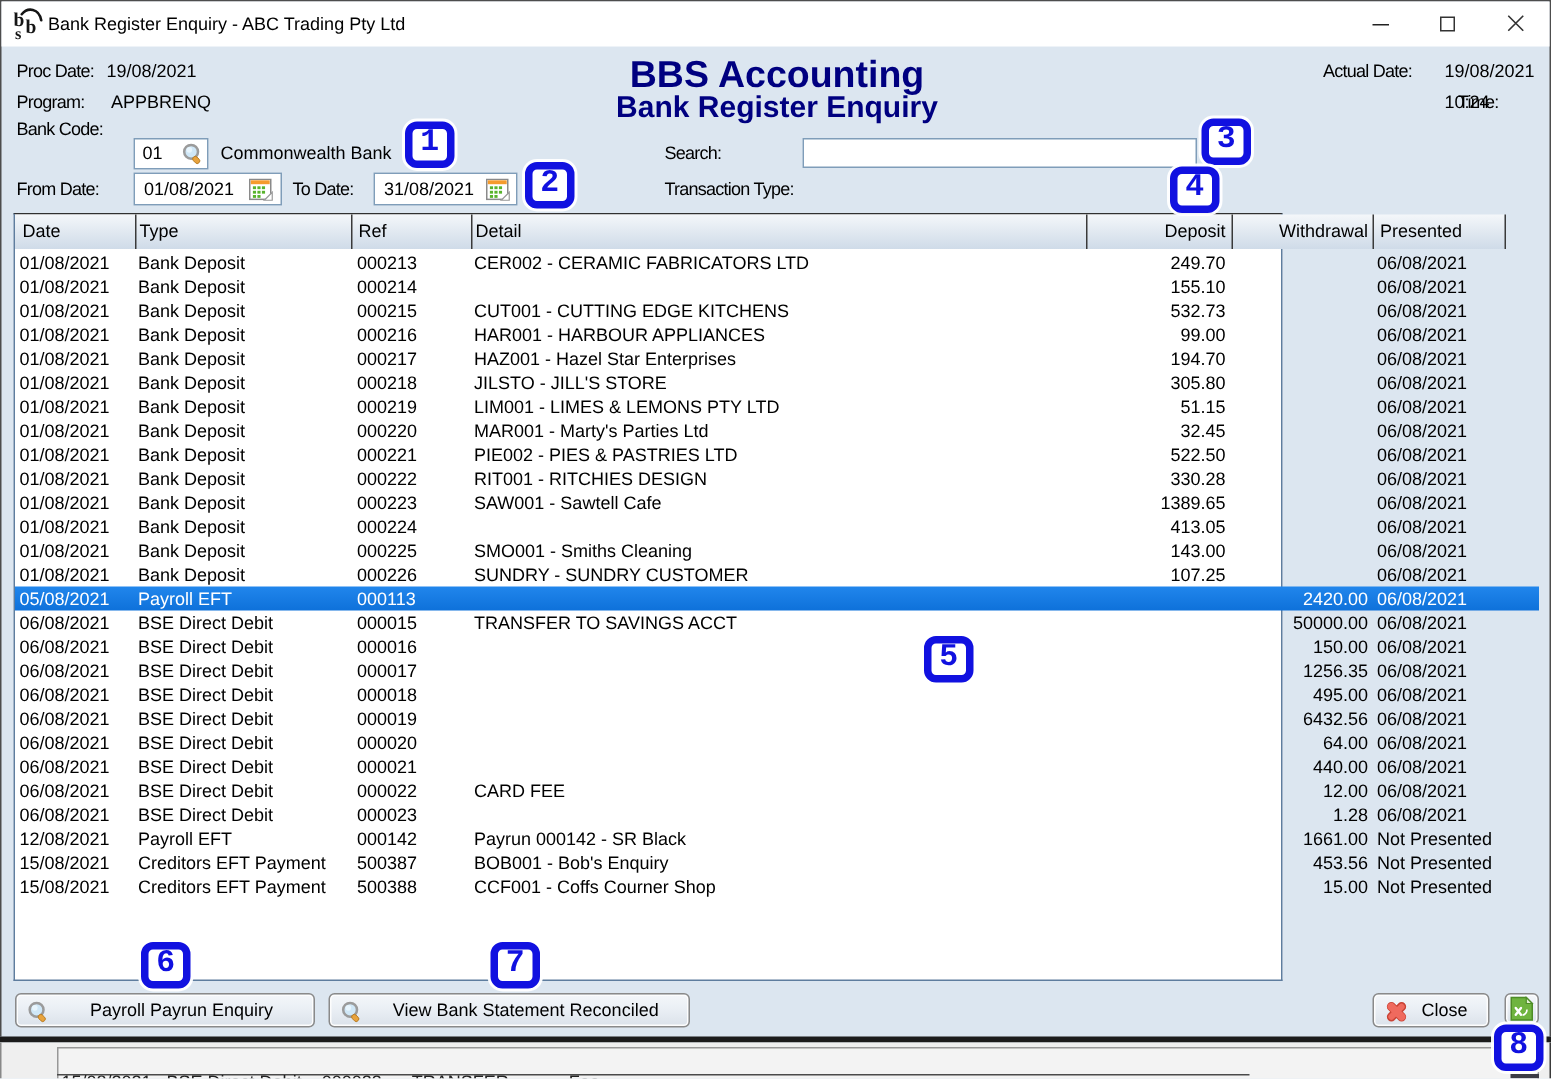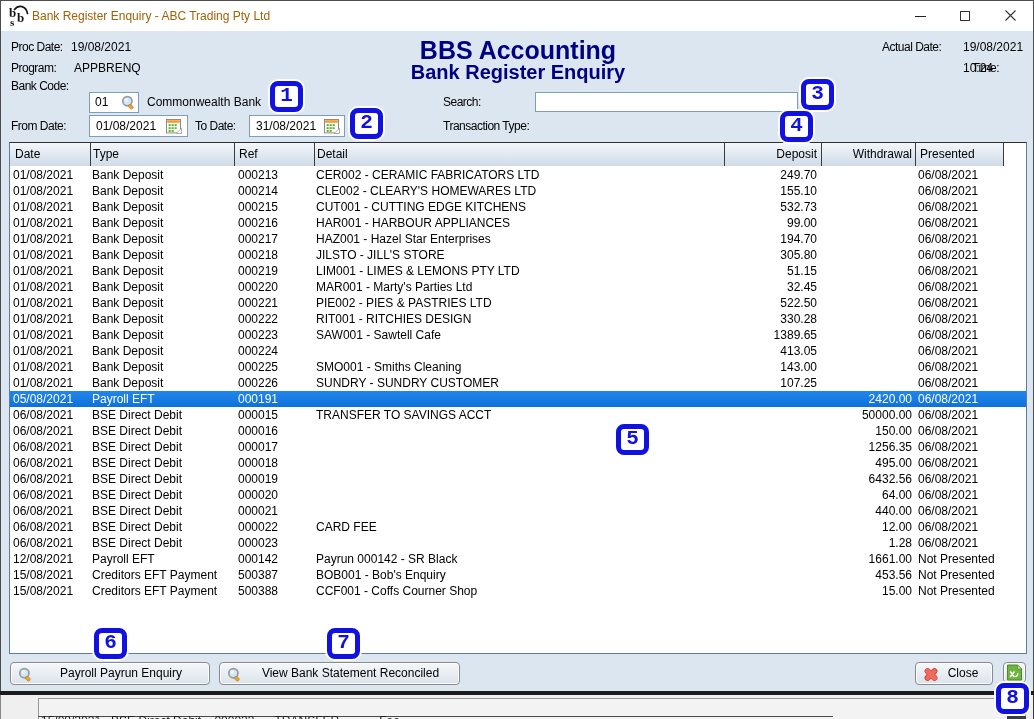--- a/index.html
+++ b/index.html
@@ -1,25 +1,25 @@
 <!DOCTYPE html>
 <html><head><meta charset="utf-8"><style>
 * {margin:0;padding:0;box-sizing:border-box}
 html,body {width:1034px;height:719px;overflow:hidden}
 body {font-family:"Liberation Sans",sans-serif;font-size:12px;color:#000;position:relative;background:#dce6f0}
 .abs {position:absolute}
 #win {position:absolute;left:0;top:0;width:1034px;height:691px;border:1px solid #4d4d4d;border-bottom:none;background:#dce6f0}
 #titlebar {position:absolute;left:0;top:0;width:1032px;height:30px;background:#fff}
-#title {position:absolute;left:31px;top:8px;font-size:12px;color:#a16207}
+#title {position:absolute;left:31px;top:8px;font-size:12px;color:#000000}
 .tbtn {position:absolute;color:#333}
 #h1 {position:absolute;left:0;top:35px;width:1034px;text-align:center;font-size:25px;font-weight:bold;color:#000080;letter-spacing:0px}
 #h2 {position:absolute;left:0;top:60px;width:1034px;text-align:center;font-size:20px;font-weight:bold;color:#000080}
 .lbl {position:absolute;font-weight:normal;letter-spacing:-0.5px}
 .inp {position:absolute;background:#fff;border:1px solid #7f9db9}
-#tbl {position:absolute;left:8px;top:141px;width:1018px;height:512px;background:#fff;border:1px solid #5e7d9e;border-top:1px solid #303030}
+#tbl {position:absolute;left:8px;top:141px;width:846px;height:512px;background:#fff;border:1px solid #5e7d9e;border-top:1px solid #303030}
 #thead {position:absolute;left:0;top:0;width:993px;height:23px;background:linear-gradient(180deg,#f4f7fa 0%,#e3eaf2 45%,#cfdbe8 100%)}
 .hsep {position:absolute;top:0;width:1px;height:23px;background:#3a3a3a}
 .hcell {position:absolute;top:4px}
 #tbody {position:absolute;left:0;top:24px;width:1016px;height:487px;overflow:hidden}
 .row {position:absolute;left:0;width:1016px;height:16px;line-height:16px}
 .row span {position:absolute;white-space:nowrap}
 .cd {left:3px} .ct {left:82px} .cr {left:228px} .cx {left:306px}
 .cp {right:209px} .cw {right:114px} .cs {left:908px}
 .sel {background:linear-gradient(180deg,#2186ec 0%,#0e71da 100%);color:#fff}
 .badge {position:absolute;width:33px;height:31px;background:#fff;border:5px solid #1111e0;border-radius:8px;box-shadow:0 0 0 2px rgba(255,255,255,0.95);color:#1111e0;font-family:"Liberation Mono",monospace;font-size:21px;font-weight:bold;text-align:center;line-height:20px;z-index:50}
@@ -132,21 +132,20 @@
           <span class="cr">000213</span>
           <span class="cx">CER002 - CERAMIC FABRICATORS LTD</span>
           <span class="cp">249.70</span>
           <span class="cw"></span>
           <span class="cs">06/08/2021</span>
         </div>
 <div class="row" style="top:16px">
           <span class="cd">01/08/2021</span>
           <span class="ct">Bank Deposit</span>
           <span class="cr">000214</span>
-          <span class="cx">CLE002 - CLEARY'S HOMEWARES LTD</span>
           <span class="cp">155.10</span>
           <span class="cw"></span>
           <span class="cs">06/08/2021</span>
         </div>
 <div class="row" style="top:32px">
           <span class="cd">01/08/2021</span>
           <span class="ct">Bank Deposit</span>
           <span class="cr">000215</span>
           <span class="cx">CUT001 - CUTTING EDGE KITCHENS</span>
           <span class="cp">532.73</span>
@@ -247,21 +246,21 @@
           <span class="ct">Bank Deposit</span>
           <span class="cr">000226</span>
           <span class="cx">SUNDRY - SUNDRY CUSTOMER</span>
           <span class="cp">107.25</span>
           <span class="cw"></span>
           <span class="cs">06/08/2021</span>
         </div>
 <div class="row sel" style="top:224px">
           <span class="cd">05/08/2021</span>
           <span class="ct">Payroll EFT</span>
-          <span class="cr">000191</span>
+          <span class="cr">000113</span>
           <span class="cp"></span>
           <span class="cw">2420.00</span>
           <span class="cs">06/08/2021</span>
         </div>
 <div class="row" style="top:240px">
           <span class="cd">06/08/2021</span>
           <span class="ct">BSE Direct Debit</span>
           <span class="cr">000015</span>
           <span class="cx">TRANSFER TO SAVINGS ACCT</span>
           <span class="cp"></span>

